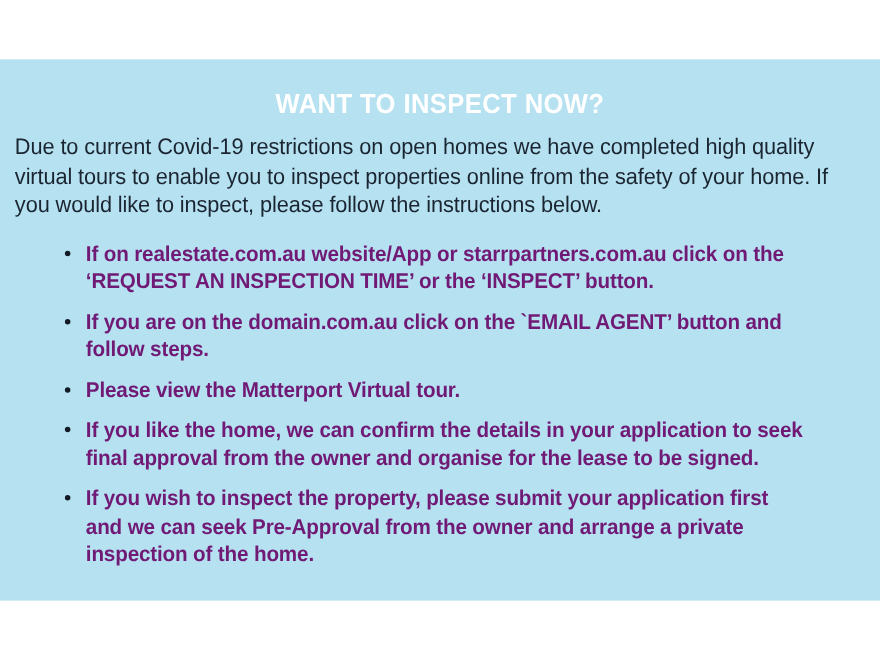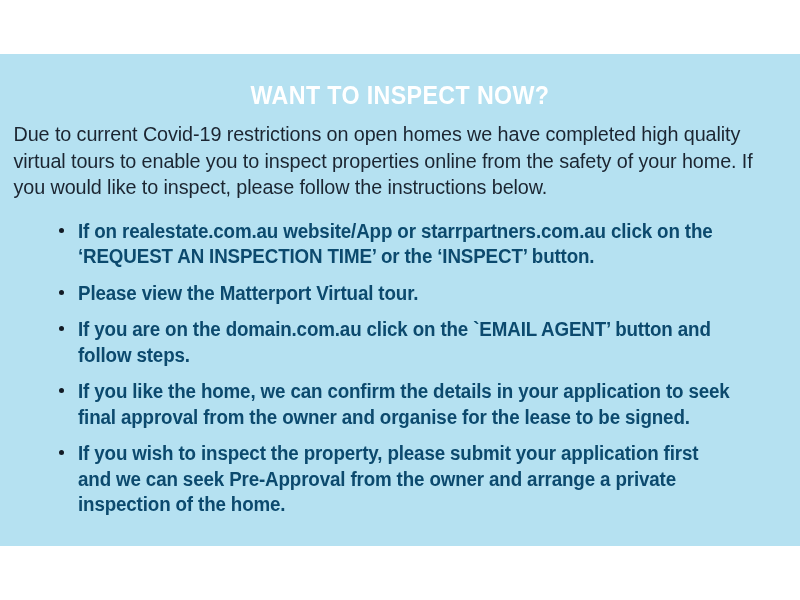--- a/index.html
+++ b/index.html
@@ -62,21 +62,21 @@
   }
   .bullets {
     list-style: none;
     margin: 0;
     padding: 18px 0 0 0;
   }
   .bullet {
     position: relative;
     margin: 0 0 11px 0;
     padding: 0 40px 0 78px;
-    color: #0c4a6e;
+    color: #701a75;
     font-family: "Liberation Sans", sans-serif;
     font-weight: bold;
     font-size: 19.5px;
     line-height: 25.5px;
     letter-spacing: -0.15px;
   }
   .bullet .dot {
     position: absolute;
     left: 59px;
     top: 9px;
@@ -106,26 +106,26 @@
 
     <ul class="bullets">
 
       <li class="bullet">
         <span class="dot"></span>
         <span class="btext">If on realestate.com.au website/App or starrpartners.com.au click on the ‘REQUEST AN INSPECTION TIME’ or the ‘INSPECT’ button.</span>
       </li>
 
       <li class="bullet">
         <span class="dot"></span>
-        <span class="btext">Please view the Matterport Virtual tour.</span>
+        <span class="btext">If you are on the domain.com.au click on the `EMAIL AGENT’ button and follow steps.</span>
       </li>
 
       <li class="bullet">
         <span class="dot"></span>
-        <span class="btext">If you are on the domain.com.au click on the `EMAIL AGENT’ button and follow steps.</span>
+        <span class="btext">Please view the Matterport Virtual tour.</span>
       </li>
 
       <li class="bullet">
         <span class="dot"></span>
         <span class="btext">If you like the home, we can confirm the details in your application to seek final approval from the owner and organise for the lease to be signed.</span>
       </li>
 
       <li class="bullet">
         <span class="dot"></span>
         <span class="btext">If you wish to inspect the property, please submit your application first and we can seek Pre-Approval from the owner and arrange a private inspection of the home.</span>

